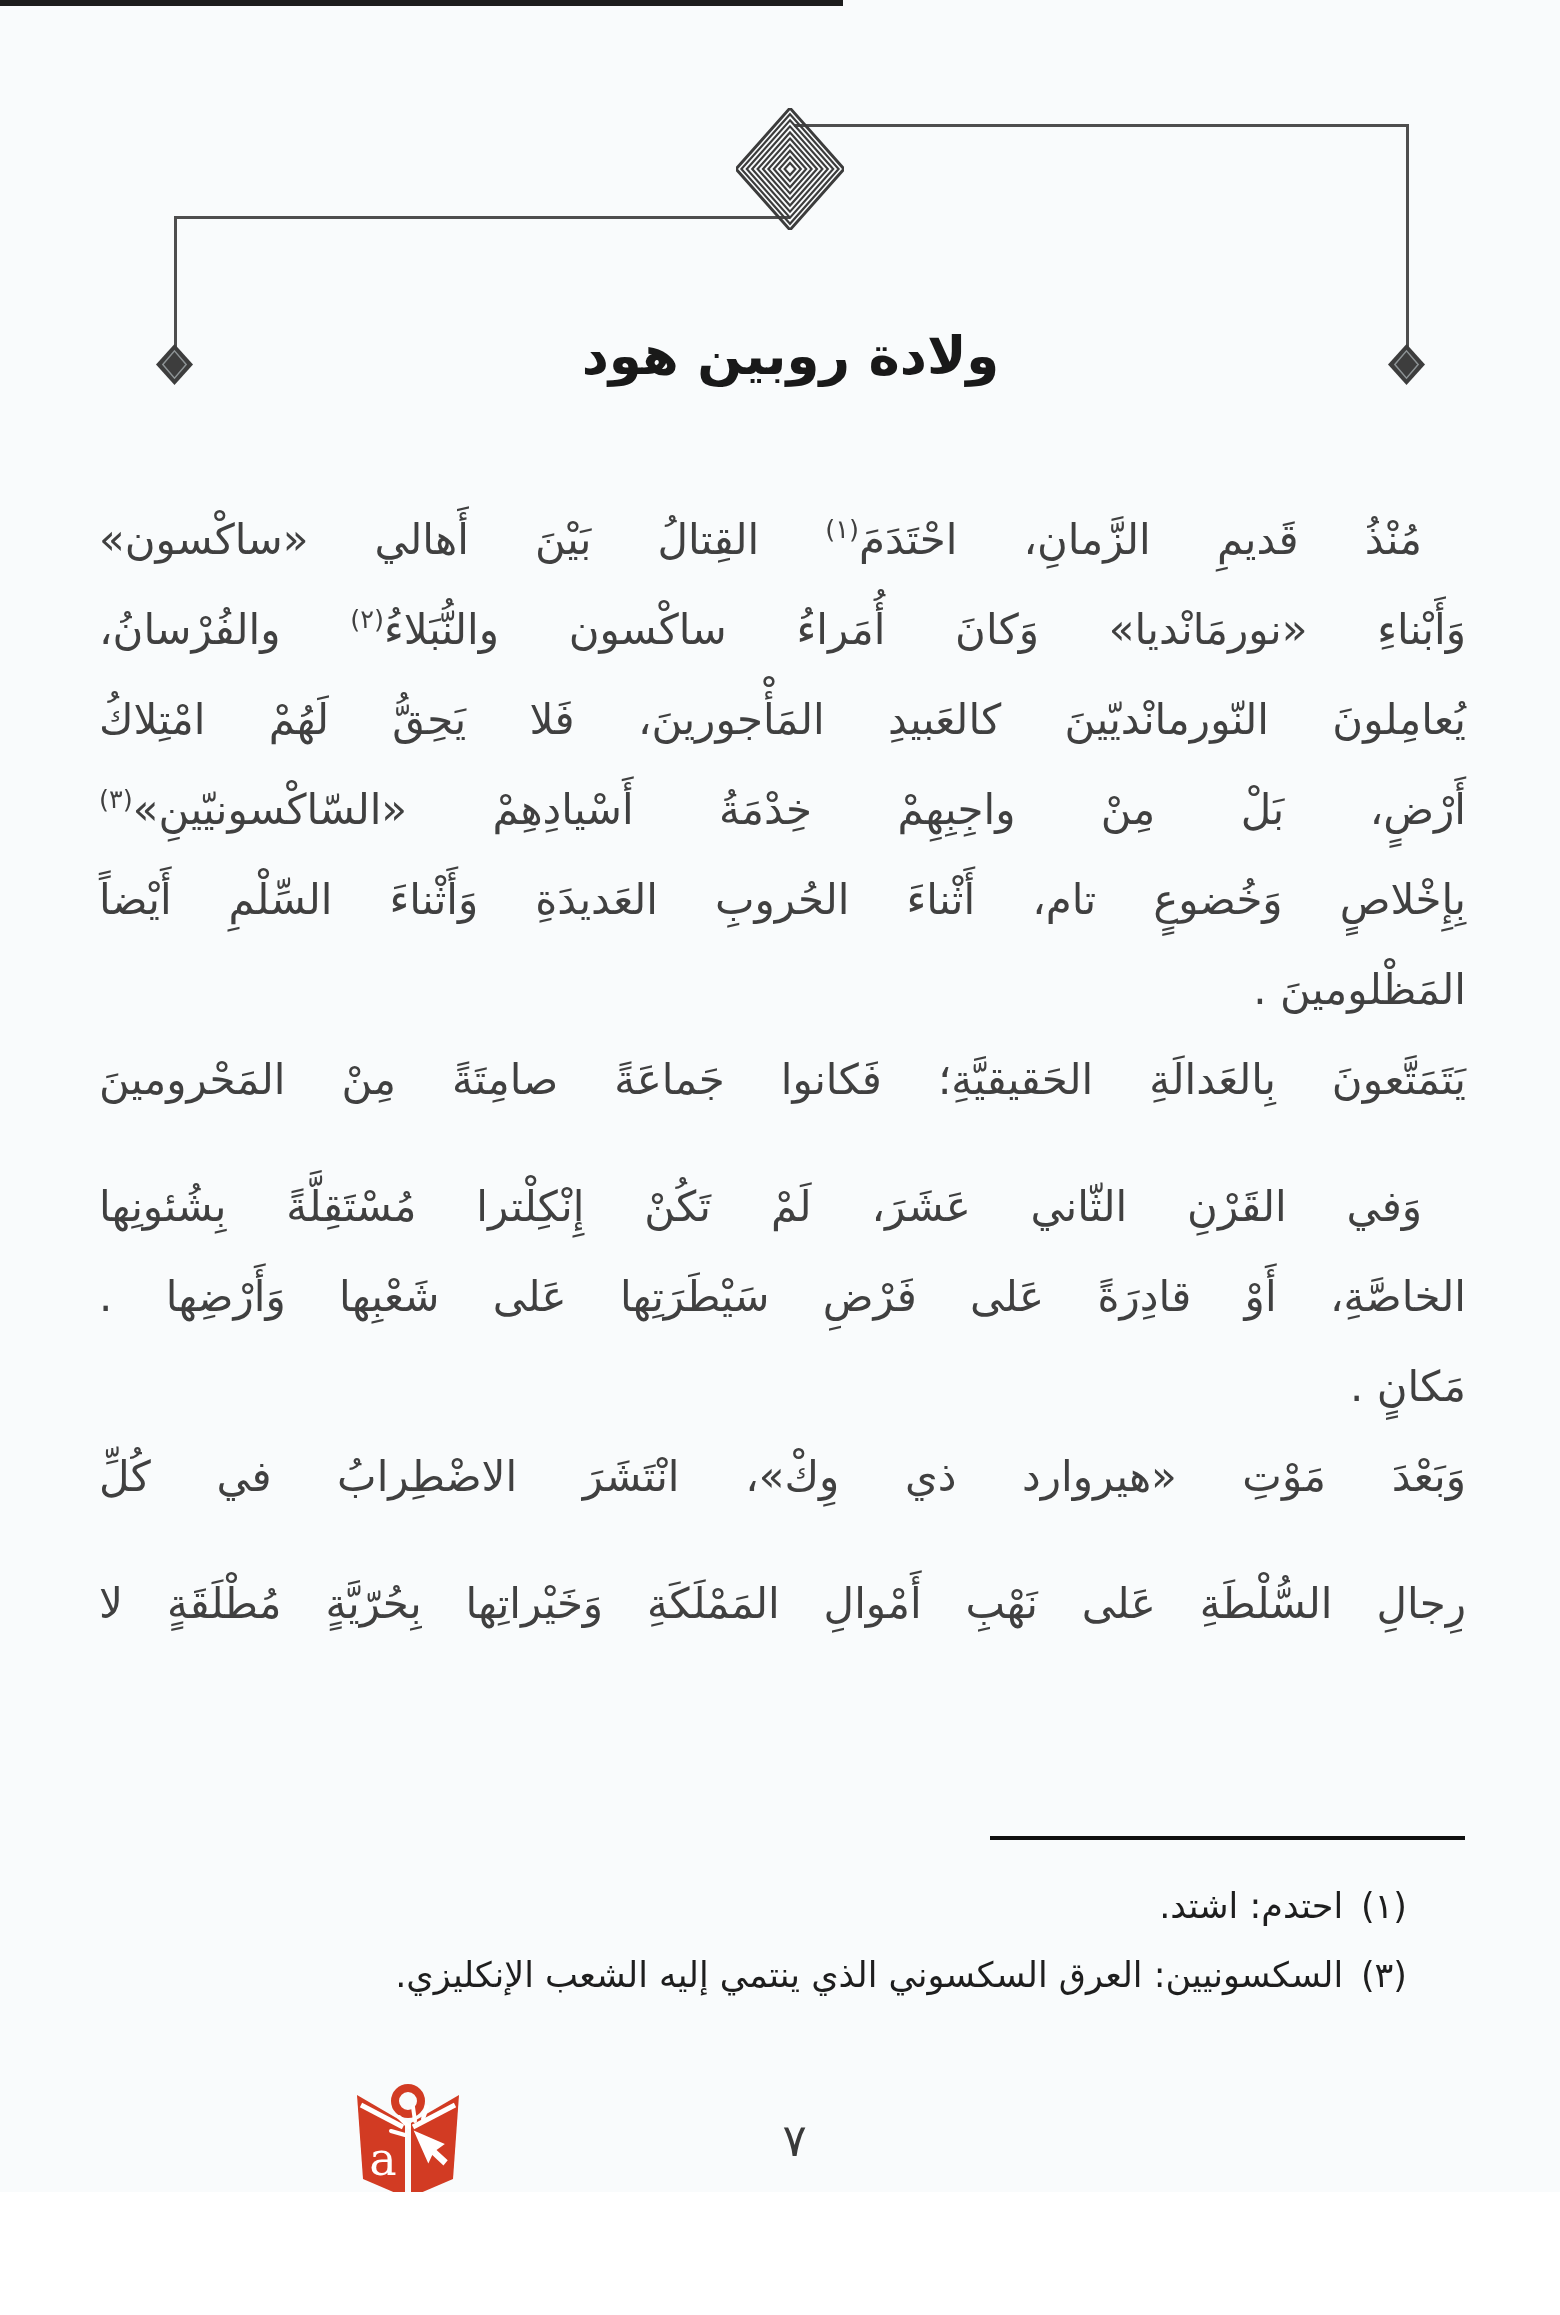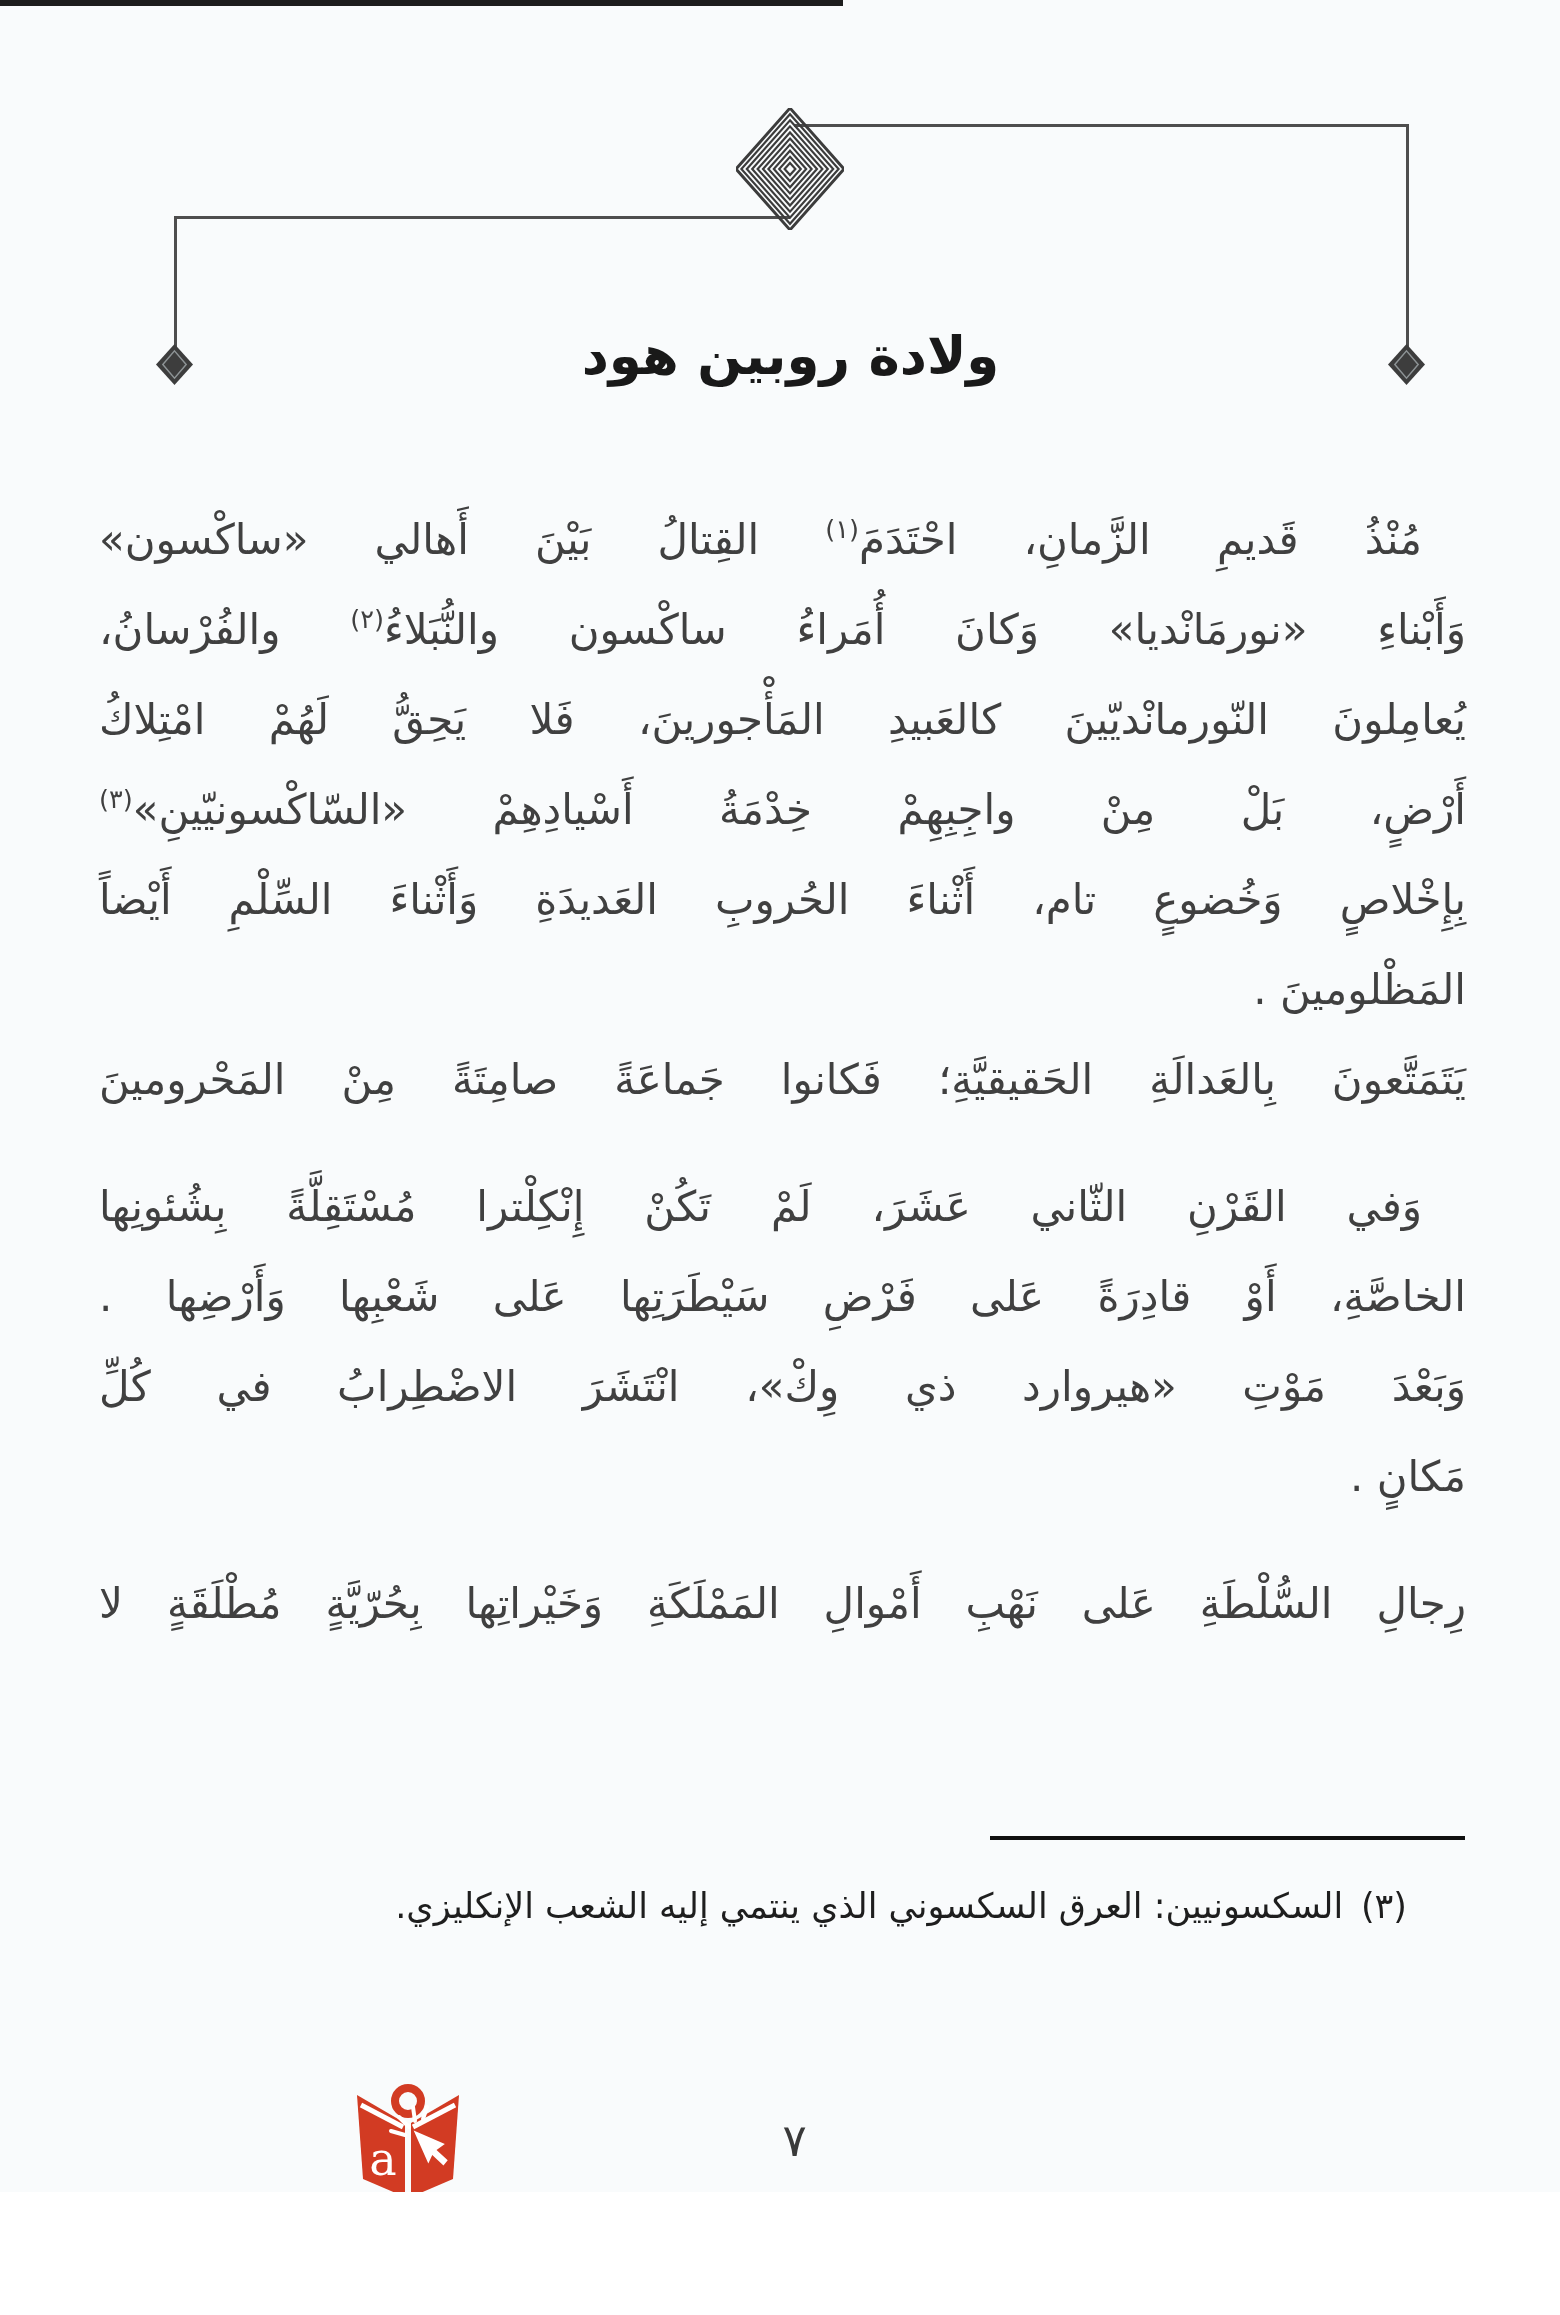--- a/index.html
+++ b/index.html
@@ -115,30 +115,31 @@
         <div class="line l-just"><span>وَأَبْناءِ «نورمَانْديا» وَكانَ أُمَراءُ ساكْسون والنُّبَلاءُ</span><span class="fn-ref">(٢)</span><span> والفُرْسانُ،</span></div>
         <div class="line l-just"><span>يُعامِلونَ النّورمانْديّينَ كالعَبيدِ المَأْجورينَ، فَلا يَحِقُّ لَهُمْ امْتِلاكُ</span></div>
         <div class="line l-just"><span>أَرْضٍ، بَلْ مِنْ واجِبِهِمْ خِدْمَةُ أَسْيادِهِمْ «السّاكْسونيّينِ»</span><span class="fn-ref">(٣)</span></div>
         <div class="line l-just"><span>بِإِخْلاصٍ وَخُضوعٍ تام، أَثْناءَ الحُروبِ العَديدَةِ وَأَثْناءَ السِّلْمِ أَيْضاً</span></div>
         <div class="line l-right"><span>المَظْلومينَ .</span></div>
         <div class="line l-just"><span>يَتَمَتَّعونَ بِالعَدالَةِ الحَقيقيَّةِ؛ فَكانوا جَماعَةً صامِتَةً مِنْ المَحْرومينَ</span></div>
       </div>
       <div class="para">
         <div class="line l-just l-indent"><span>وَفي القَرْنِ الثّاني عَشَرَ، لَمْ تَكُنْ إِنْكِلْترا مُسْتَقِلَّةً بِشُئونِها</span></div>
         <div class="line l-just"><span>الخاصَّةِ، أَوْ قادِرَةً عَلى فَرْضِ سَيْطَرَتِها عَلى شَعْبِها وَأَرْضِها .</span></div>
+        <div class="line l-right"><span>مَكانٍ .</span></div>
         <div class="line l-just"><span>وَبَعْدَ مَوْتِ «هيروارد ذي وِكْ»، انْتَشَرَ الاضْطِرابُ في كُلِّ</span></div>
-        <div class="line l-right"><span>مَكانٍ .</span></div>
       </div>
       <div class="para">
         <div class="line l-just"><span>رِجالِ السُّلْطَةِ عَلى نَهْبِ أَمْوالِ المَمْلَكَةِ وَخَيْراتِها بِحُرّيَّةٍ مُطْلَقَةٍ لا</span></div>
       </div>
     </div>
 
   <div id="fn-separator"></div>
   <div id="footnotes">
+      <div class="fn-row"><span class="fn-marker">(١)</span><span>احتدم: اشتد.</span></div>
       <div class="fn-row"><span class="fn-marker">(٣)</span><span>السكسونيين: العرق السكسوني الذي ينتمي إليه الشعب الإنكليزي.</span></div>
     </div>
 
   <div id="page-number">٧</div>
 
   <svg id="logo-book" viewBox="0 0 110 122">
     <circle cx="55" cy="20" r="13" fill="none" stroke="#d23b23" stroke-width="8"></circle>
     <polygon points="4,14 52,42 52,116 10,98" fill="#d23b23"></polygon>
     <polygon points="106,14 58,42 58,116 100,98" fill="#d23b23"></polygon>
     <polyline points="8,24 50,46" fill="none" stroke="#ffffff" stroke-width="5"></polyline>

